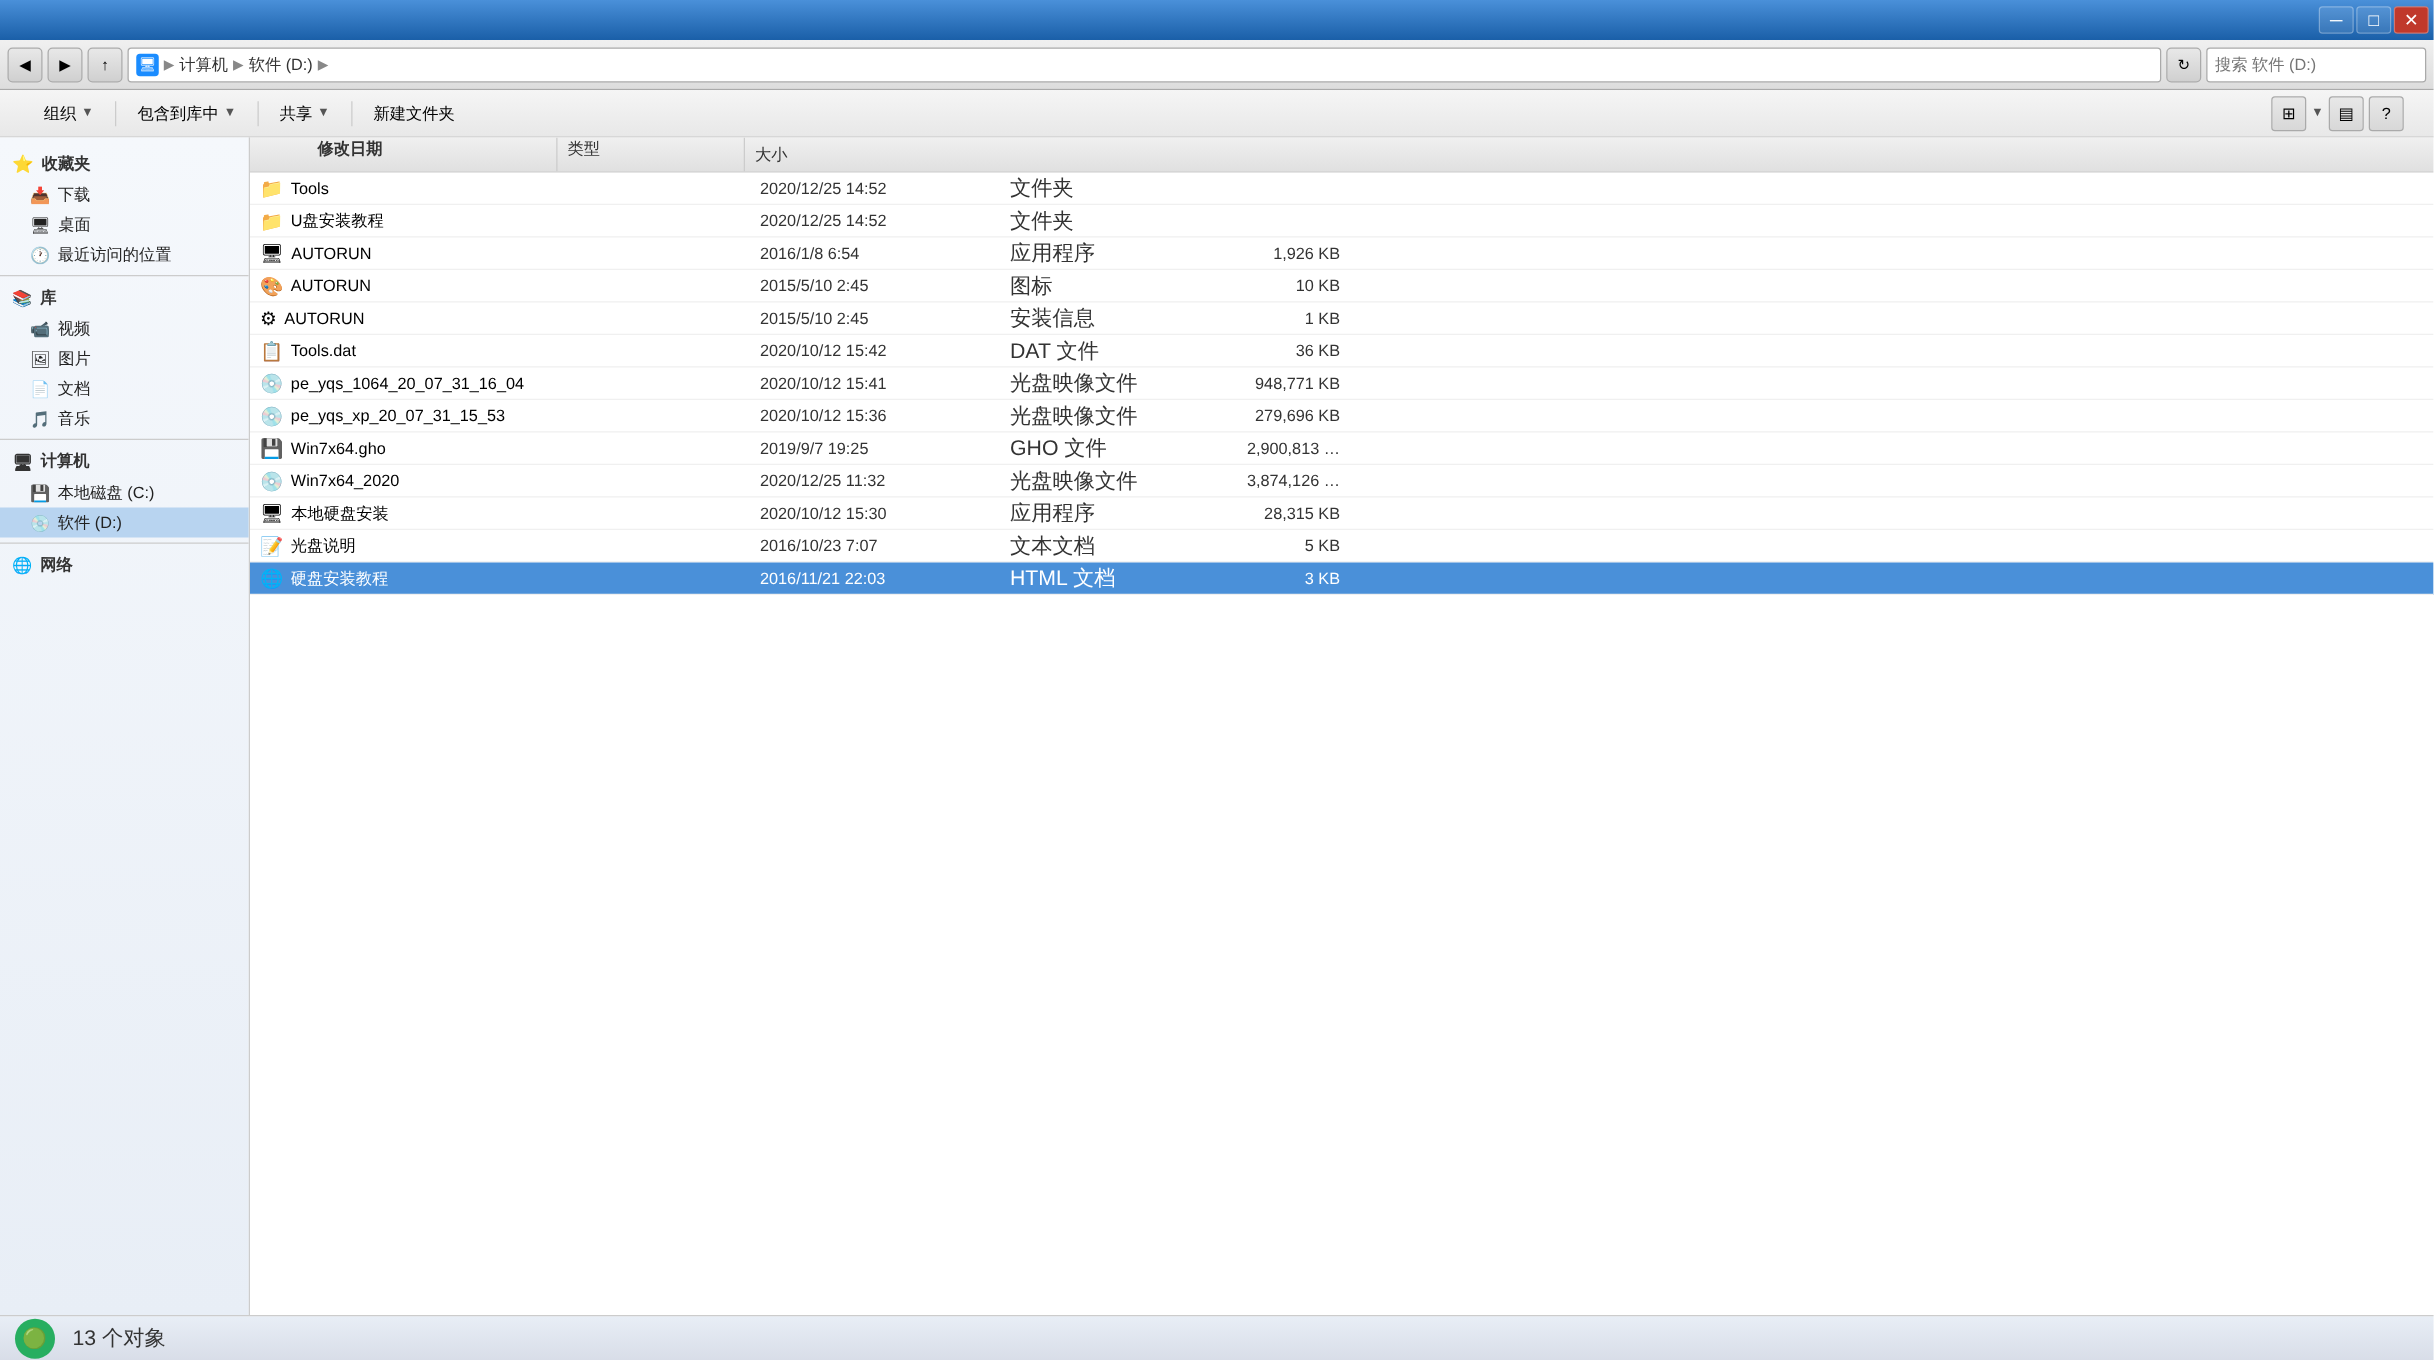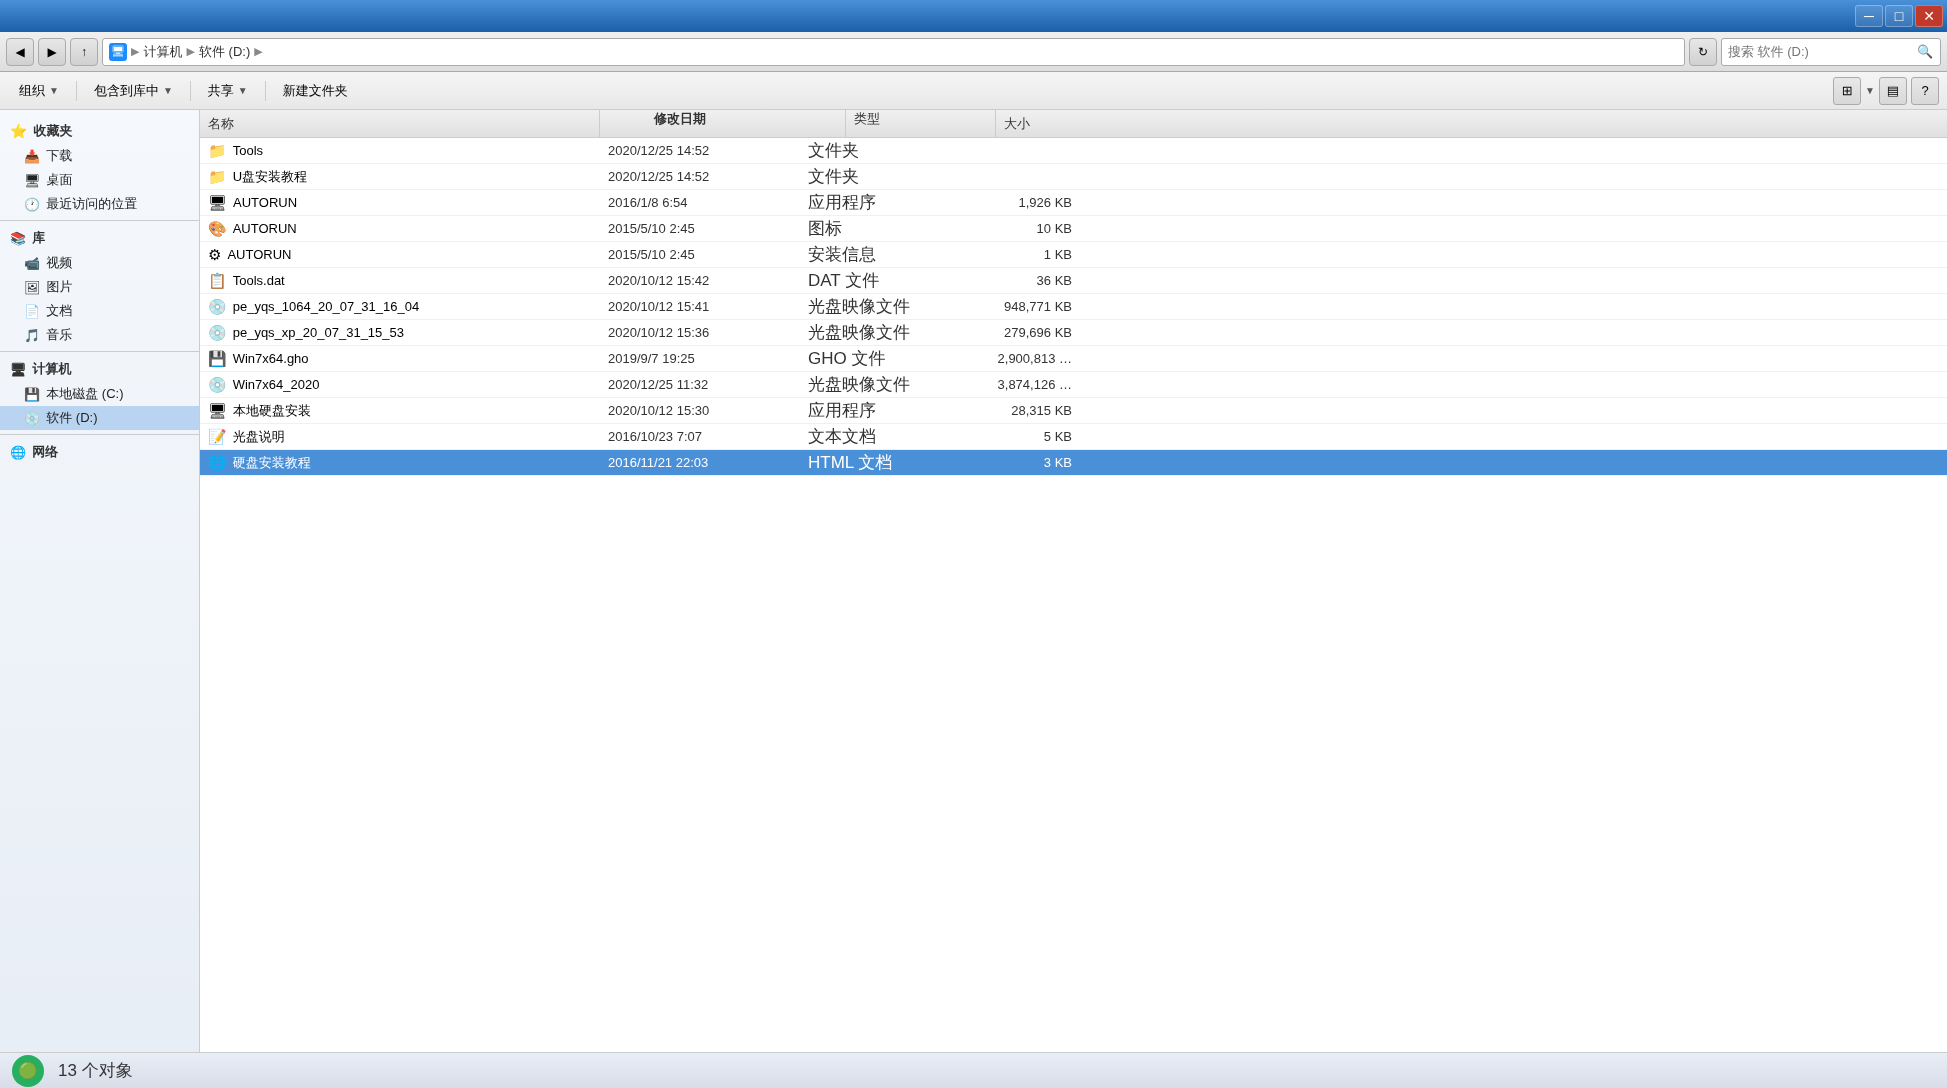--- a/index.html
+++ b/index.html
@@ -74,21 +74,21 @@
       height: 18px;
       background: #1a8cff;
       border-radius: 3px;
       display: flex; align-items: center; justify-content: center;
       color: #fff;
       font-size: 11px;
     }
     .breadcrumb-sep { color: #888; font-size: 11px; }
     .breadcrumb-item { color: #333; font-size: 13px; }
     .search-bar {
-      width: 220px;
+      width: 176px;
       height: 28px;
       background: #fff;
       border: 1px solid #aaa;
       border-radius: 3px;
       display: flex;
       align-items: center;
       padding: 0 6px;
       gap: 4px;
     }
     .search-input {
@@ -96,21 +96,21 @@
       flex: 1; font-size: 13px; color: #888;
       font-family: inherit;
     }
 
     
     .toolbar {
       height: 38px;
       background: linear-gradient(to bottom, #f5f5f5, #e8e8e8);
       display: flex;
       align-items: center;
-      padding: 0 8px;
+      padding: 0 24px;
       gap: 2px;
       border-bottom: 1px solid #ccc;
     }
     .toolbar-btn {
       height: 28px;
       padding: 0 10px;
       border-radius: 3px;
       border: 1px solid transparent;
       background: transparent;
       display: flex; align-items: center; gap: 4px;
@@ -365,23 +365,20 @@
       <div class="sidebar-header">
         <span>🌐</span>
         <span>网络</span>
       </div>
     </div>
   </div>
 
   <div class="file-area">
 
     <div class="column-header">
-      <div class="col-name">
-        <span>名称</span>
-      </div>
       <div class="col-date">
         <span>修改日期</span>
       </div>
       <div class="col-type">
         <span>类型</span>
       </div>
       <div class="col-size">
         <span>大小</span>
       </div>
     </div>

